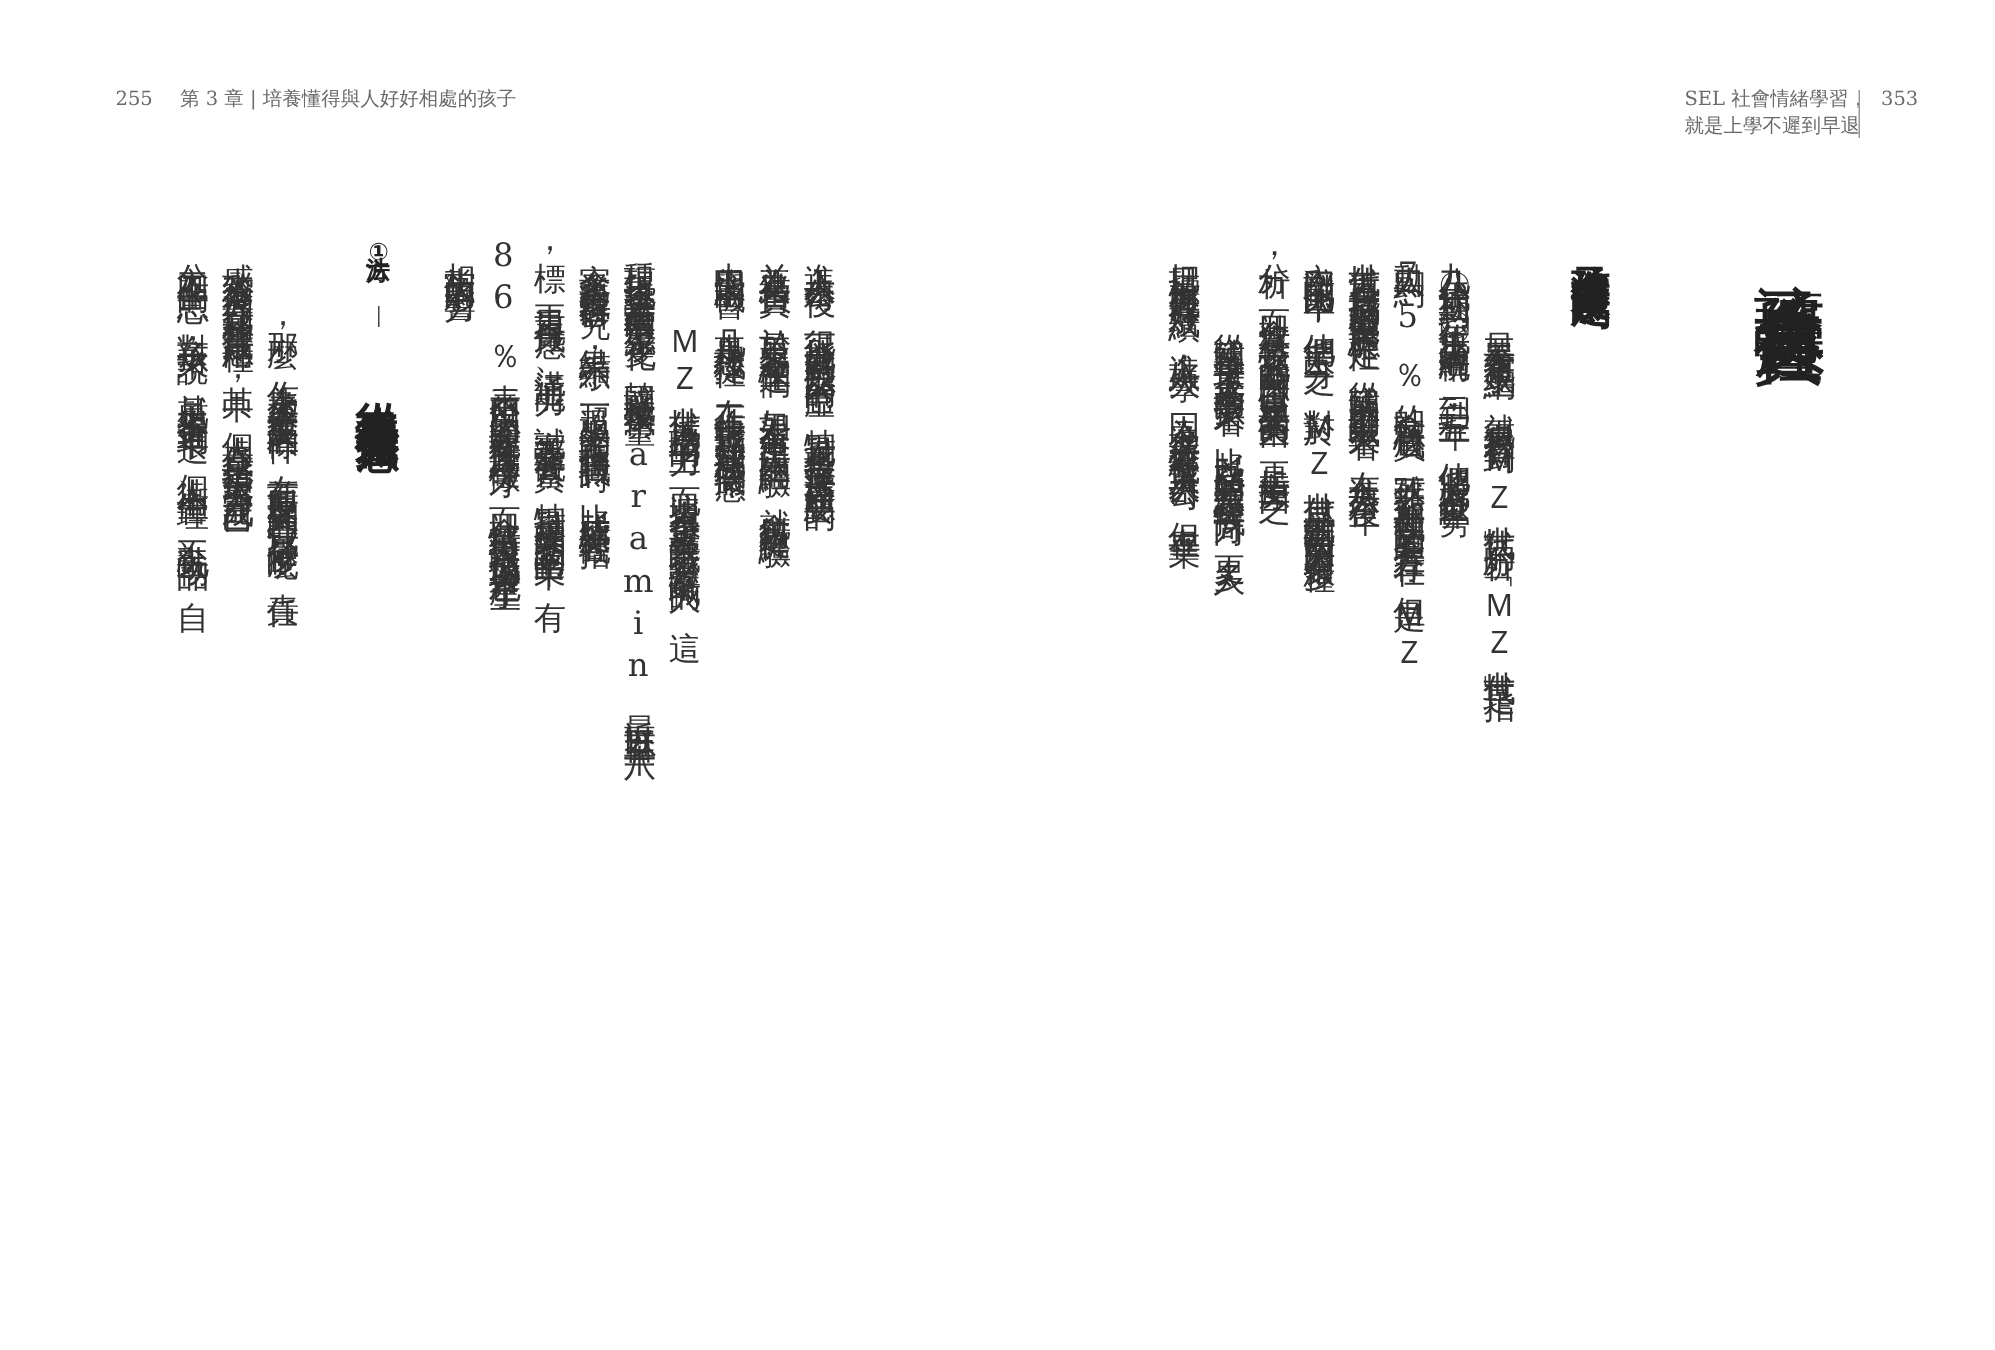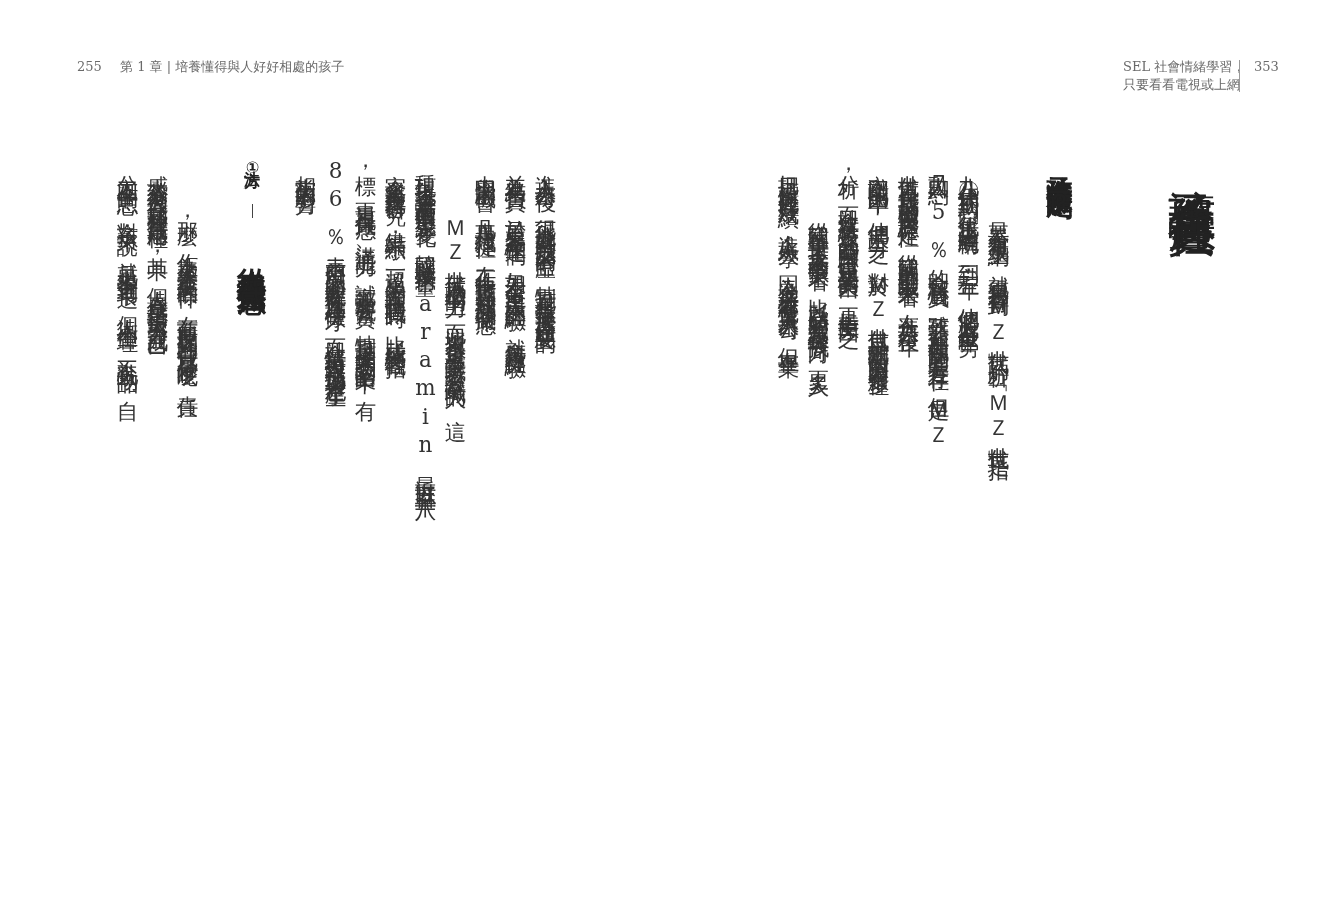--- a/index.html
+++ b/index.html
@@ -22,21 +22,21 @@
   .method-label { font-size:16px; font-weight:bold; letter-spacing:0; }
   .method-sep { display:inline-block; width:1px; height:14px; background:#444; margin:8px 0; }
   .method-title { font-size:29px; font-weight:bold; letter-spacing:2px; }
   .vsep { position:absolute; width:1px; background:#999; }
 </style>
 </head>
 <body>
 
 <div class="page page-left">
   <div class="hdr" style="left:77px; top:58px;">255</div>
-  <div class="hdr" style="left:120px; top:58px;">第 1 章 | 培養懂得與人好好相處的孩子</div>
+  <div class="hdr" style="left:120px; top:58px;">第 3 章 | 培養懂得與人好好相處的孩子</div>
 
   <div class="col" style="left:530px;">進入大公司後，很可能會感到難以形容的空虛，特別是有些孩子無法選擇自己想要的，</div>
   <div class="col" style="left:500px;">並為結果負責，於是更容易產生迷惘。如果沒有主導自己人生的經驗，就會錯過從經驗</div>
   <div class="col" style="left:470px;">中學習的機會，凡事只想找捷徑，在工作中很難感受到成就感或使命感。</div>
   <div class="col indent" style="left:440px;">ＭＺ世代成為職場的主力，而這些人很多是「專業辭職者」（經常辭職的人），這</div>
   <div class="col" style="left:410px;">種現象也讓企業看重的價值發生了變化。韓國職業技術平臺saramin最近以五百三十八</div>
   <div class="col" style="left:380px;">家企業為對象進行研究，結果顯示，超過一半的企業在招聘職員時，比起成績等客觀指</div>
   <div class="col" style="left:350px;">標，更重視責任感、溝通能力、誠實等非客觀素質。特別是接受問卷調查的企業中，有</div>
   <div class="col" style="left:320px;">86％表示曾用以上的非客觀條件作為基礎徵才，而社會情緒力對求職成功與否也產生了</div>
   <div class="col" style="left:290px;">相當大的影響力。</div>
@@ -47,21 +47,21 @@
     <span class="method-title">從小事累積個人責任感</span>
   </div>
 
   <div class="col indent" style="left:172px;">那麼，作為未來人才最重要的條件，在前面反覆提到的「責任感」是什麼呢？責任</div>
   <div class="col" style="left:142px;">感大致分為個人責任感和社會責任感兩種。其中，個人責任感是指盡最大努力完成自己</div>
   <div class="col" style="left:112px;">分內工作的意志。對孩子來說，就是上學不遲到早退、個人衛生管理、不亂丟物品、自</div>
 </div>
 
 <div class="page page-right">
   <div class="hdr" style="left:458px; top:58px;">SEL 社會情緒學習，</div>
-  <div class="hdr" style="left:458px; top:76px;">只要看看電視或上網</div>
+  <div class="hdr" style="left:458px; top:76px;">就是上學不遲到早退</div>
   <div class="vsep" style="left:574px; top:60px; height:32px;"></div>
   <div class="hdr" style="left:589px; top:58px;">353</div>
 
   <div class="title" style="left:496px; top:150px;">讓孩子學會負起責任</div>
   <div class="subtitle" style="left:378px; top:155px;">孩子準備好做決定了嗎？</div>
 
   <div class="col indent" style="left:318px;">只要看看電視或上網，就很容易看得到「ＭＺ世代」的分析。「ＭＺ世代」是指一</div>
   <div class="col" style="left:288px;">九八〇年代初期到二〇〇〇年代出生者的統稱，到二〇二五年，他們將成為占全世界勞</div>
   <div class="col" style="left:258px;">動人口約75％的社會核心成員。雖然老一輩和新世代之間的差異一直存在，但是ＭＺ</div>
   <div class="col" style="left:228px;">世代重視自我成長的機會更勝於穩定性，從韓國的早期辭職率來看，在進入公司後一年</div>

